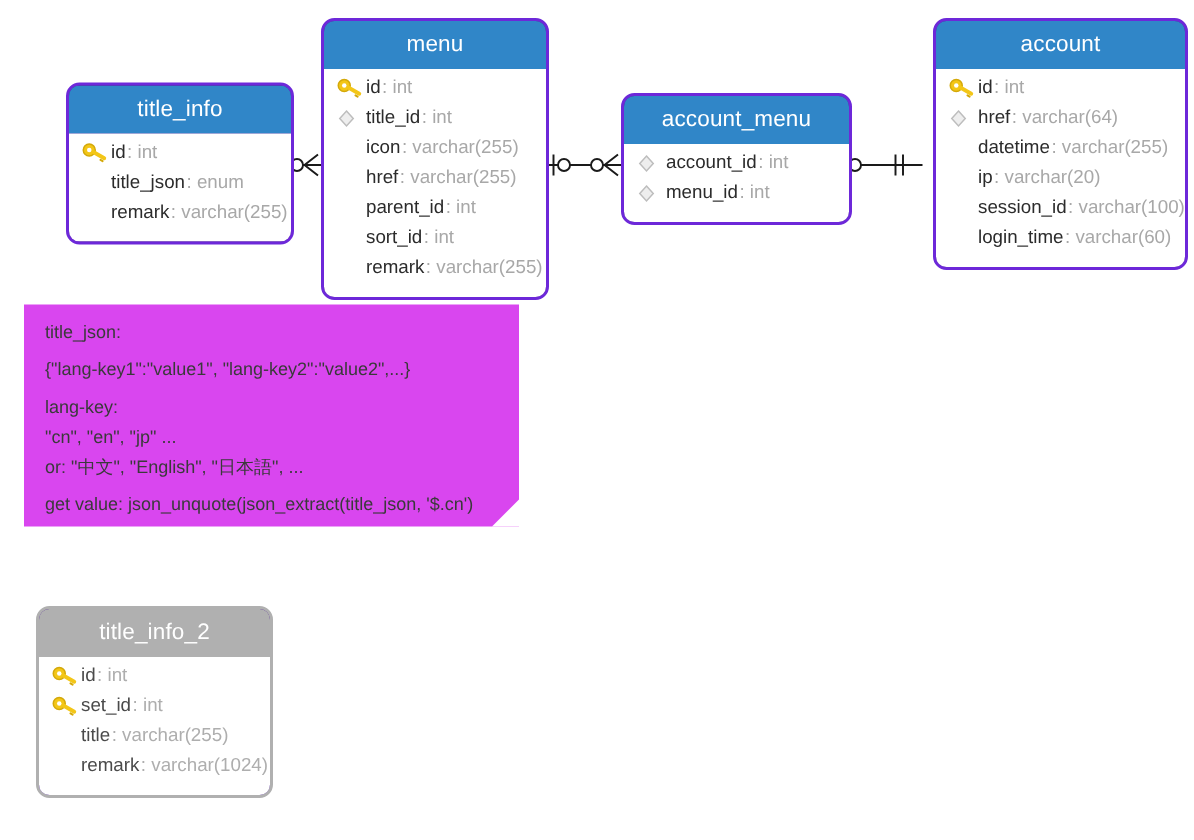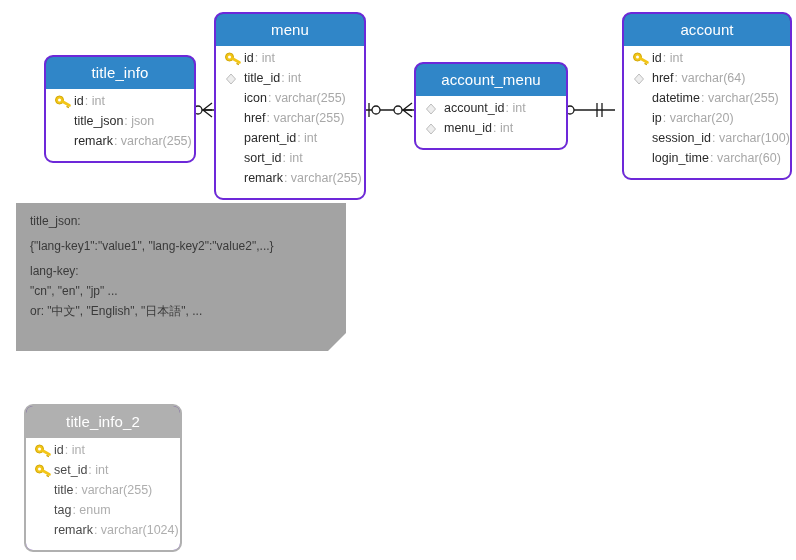--- a/index.html
+++ b/index.html
@@ -71,21 +71,21 @@
 
   
   .icon-key svg { display: block; }
   
   .icon-diamond svg { display: block; }
 
   
   .note {
     position: absolute;
     box-sizing: border-box;
-    background: #a3a3a3;
+    background: #d946ef;
     color: #3a3a3a;
     font-size: 12px;
     padding: 12px 14px 10px 14px;
     line-height: 1;
   }
   .note-line {
     margin-bottom: 13px;
     white-space: nowrap;
   }
   .note-line.tight {
@@ -159,21 +159,21 @@
           <path d="M8.5,7.5 L15.5,11.5" stroke="#f3c617" stroke-width="2.6" stroke-linecap="round"></path>
           <path d="M13,12.6 L14.4,13.4" stroke="#d4a90a" stroke-width="1.4" stroke-linecap="round"></path>
         </svg>
       </span>
       <span class="fname">id</span>
         <span class="ftype">:&nbsp;<span>int</span></span>
     </div>
     <div class="field">
       <span class="field-icon"></span>
       <span class="fname">title_json</span>
-        <span class="ftype">:&nbsp;<span>json</span></span>
+        <span class="ftype">:&nbsp;<span>enum</span></span>
     </div>
     <div class="field">
       <span class="field-icon"></span>
       <span class="fname">remark</span>
         <span class="ftype">:&nbsp;<span>varchar(255)</span></span>
     </div>
   </div>
 </div>
 
 <div class="entity" style="left:214px; top:12px; width:152px;">
@@ -298,20 +298,21 @@
     </div>
   </div>
 </div>
 
 <div class="note" style="left:16px; top:203px; width:330px; height:148px;">
   <div class="note-line">title_json:</div>
   <div class="note-line">{"lang-key1":"value1", "lang-key2":"value2",...}</div>
   <div class="note-line tight">lang-key:</div>
   <div class="note-line tight">"cn", "en", "jp" ...</div>
   <div class="note-line">or: "中文", "English", "日本語", ...</div>
+  <div class="note-line">get value: json_unquote(json_extract(title_json, '$.cn')</div>
   <div class="note-fold"></div>
 </div>
 
 <div class="entity muted" style="left:24px; top:404px; width:158px;">
   <div class="entity-header">title_info_2</div>
   <div class="entity-body">
     <div class="field">
       <span class="field-icon icon-key">
         <svg width="18" height="16" viewBox="0 0 18 16">
           <circle cx="5.5" cy="6" r="4" fill="#f3c617" stroke="#d4a90a" stroke-width="1"></circle>
@@ -335,22 +336,17 @@
       <span class="fname">set_id</span>
         <span class="ftype">:&nbsp;<span>int</span></span>
     </div>
     <div class="field">
       <span class="field-icon"></span>
       <span class="fname">title</span>
         <span class="ftype">:&nbsp;<span>varchar(255)</span></span>
     </div>
     <div class="field">
       <span class="field-icon"></span>
-      <span class="fname">tag</span>
-        <span class="ftype">:&nbsp;<span>enum</span></span>
-    </div>
-    <div class="field">
-      <span class="field-icon"></span>
       <span class="fname">remark</span>
         <span class="ftype">:&nbsp;<span>varchar(1024)</span></span>
     </div>
   </div>
 </div>
 
 </body></html>

